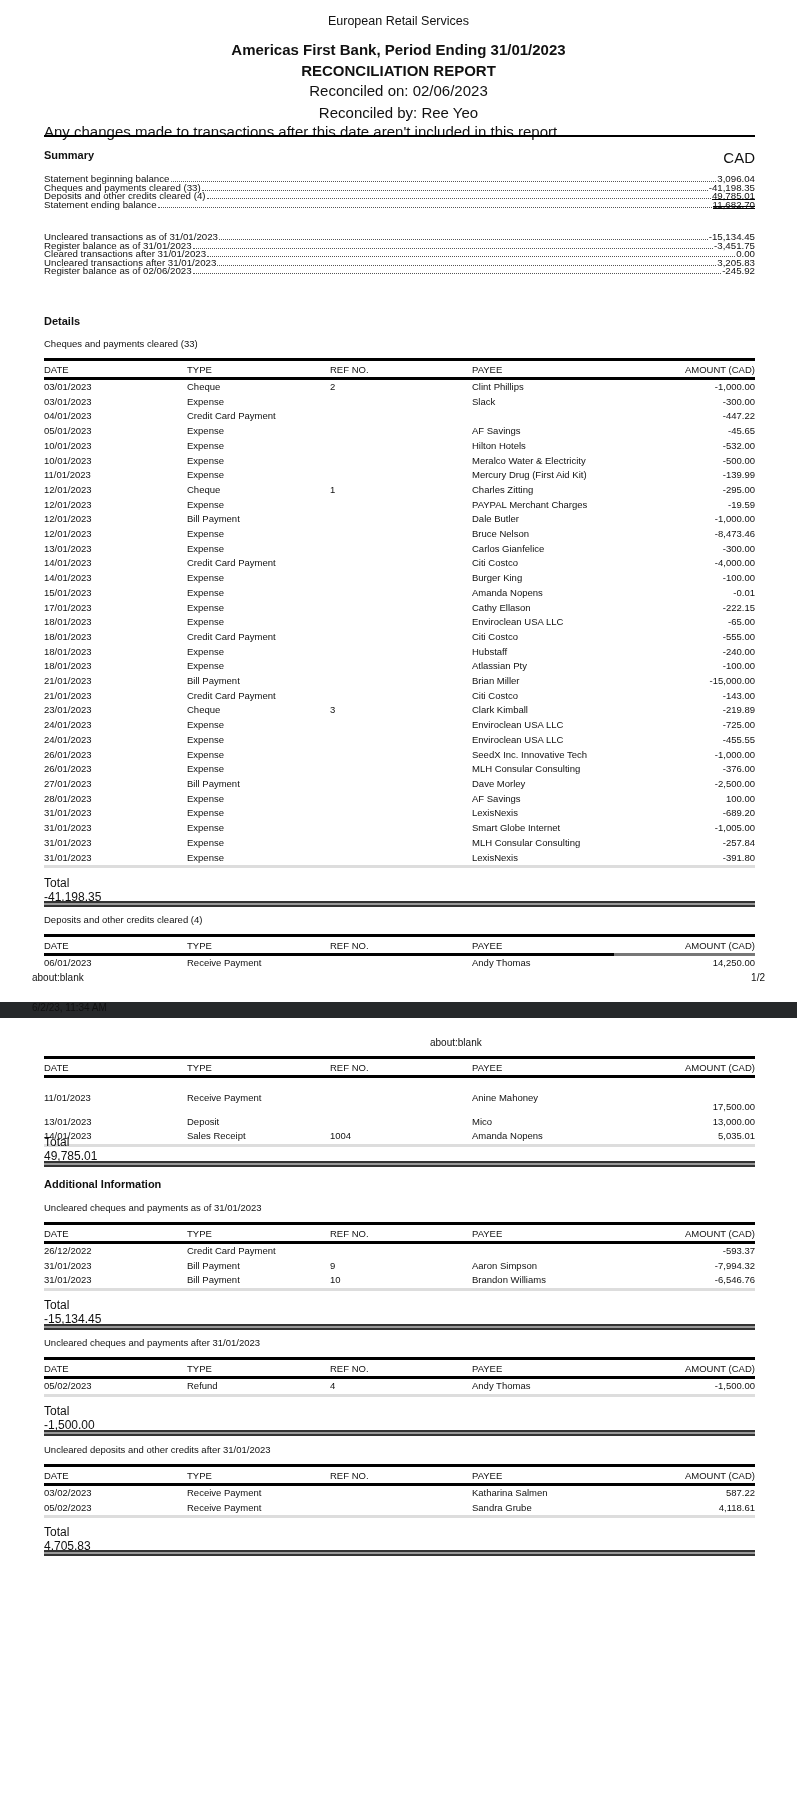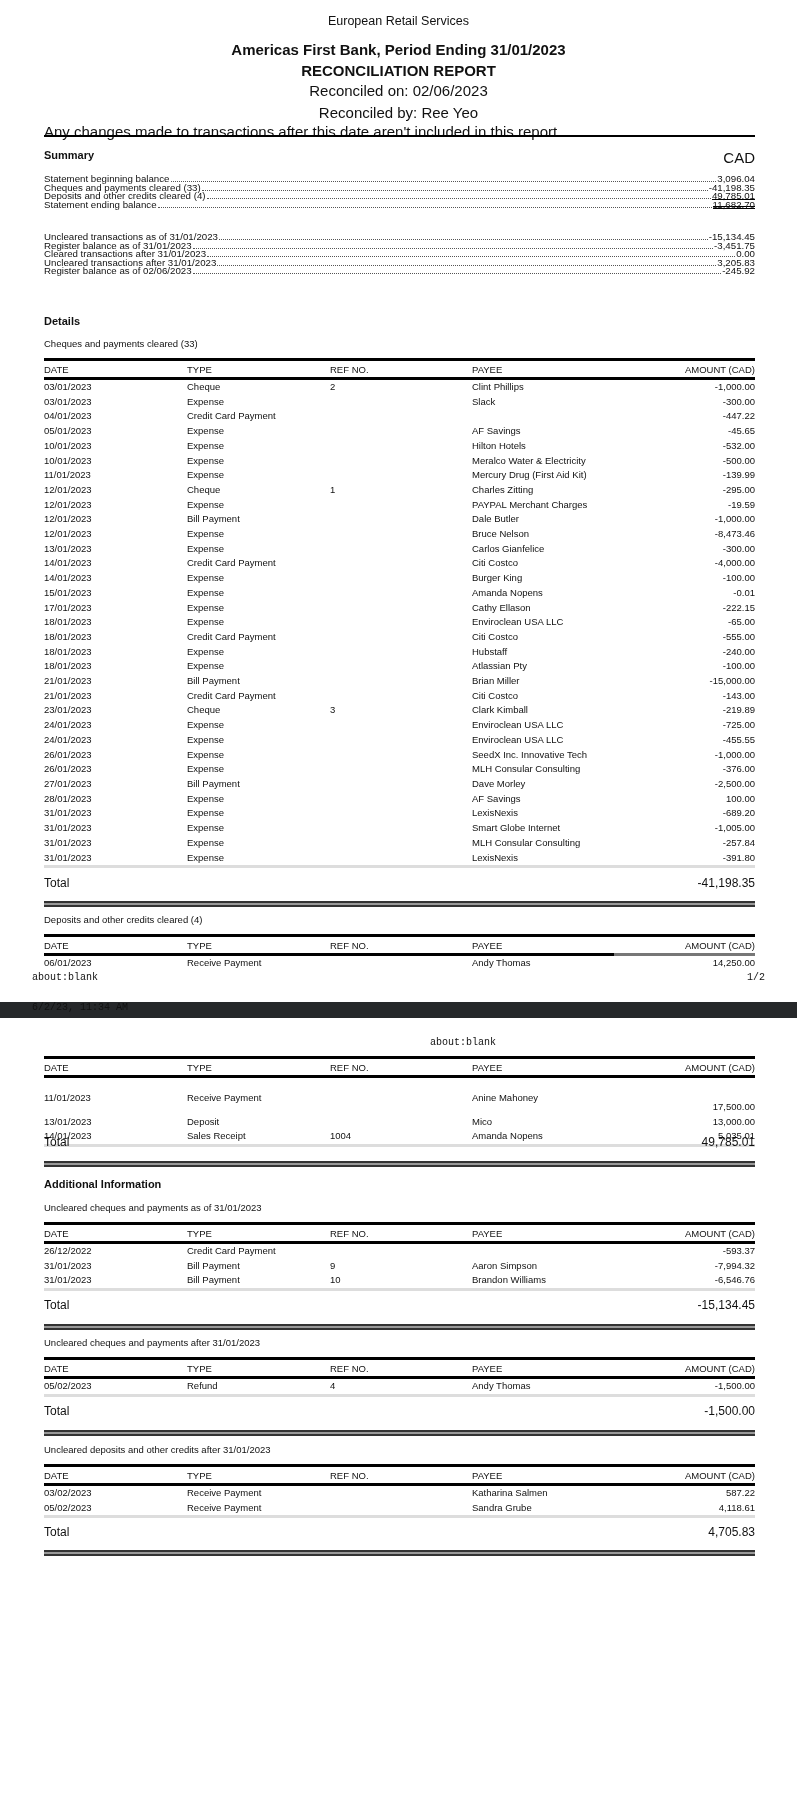--- a/index.html
+++ b/index.html
@@ -21,23 +21,23 @@
   .section-sub { position:absolute; left:44px; font-size:9.5px; }
   table.tx { position:absolute; left:44px; width:711px; border-collapse:collapse; font-size:9.5px; }
   table.tx th { font-weight:normal; text-align:left; height:16px; padding:0; border-top:3px solid #000; border-bottom:3px solid #000; }
   table.tx td { height:14.7px; padding:0; line-height:14.7px; white-space:nowrap; }
   table.tx tr.last td { border-bottom:3px solid #ddd; }
   table.tx .c-date { width:143px; }
   table.tx .c-type { width:143px; }
   table.tx .c-ref  { width:142px; }
   table.tx .c-payee{ width:142px; }
   table.tx .c-amt  { text-align:right; }
-  .total-row { position:absolute; left:44px; width:711px; display:flex; justify-content:space-between; font-size:12px; }
+  .total-row { position:absolute; left:44px; width:711px; display:flex; justify-content:space-between; font-size:12px;flex-direction:column; }
   .dbl-line { position:absolute; left:44px; width:711px; height:2px; border-top:2px solid #333; border-bottom:2px solid #333; background:#999; }
-  .footer { position:absolute; font-size:10px;font-family:Liberation Mono, monospace; }
+  .footer { position:absolute; font-size:10px; }
   .pagebreak { position:absolute; left:0; width:797px; top:1002px; height:16px; background:#26282a; }
 </style>
 </head>
 <body>
 
 <div class="abs center title" style="top:14px;">European Retail Services</div>
 <div class="abs center bold sub" style="top:41px;">Americas First Bank, Period Ending 31/01/2023</div>
 <div class="abs center bold sub" style="top:62px;">RECONCILIATION REPORT</div>
 <div class="abs center sub" style="top:82px;">Reconciled on: 02/06/2023</div>
 <div class="abs center sub" style="top:104px;">Reconciled by: Ree Yeo</div>

